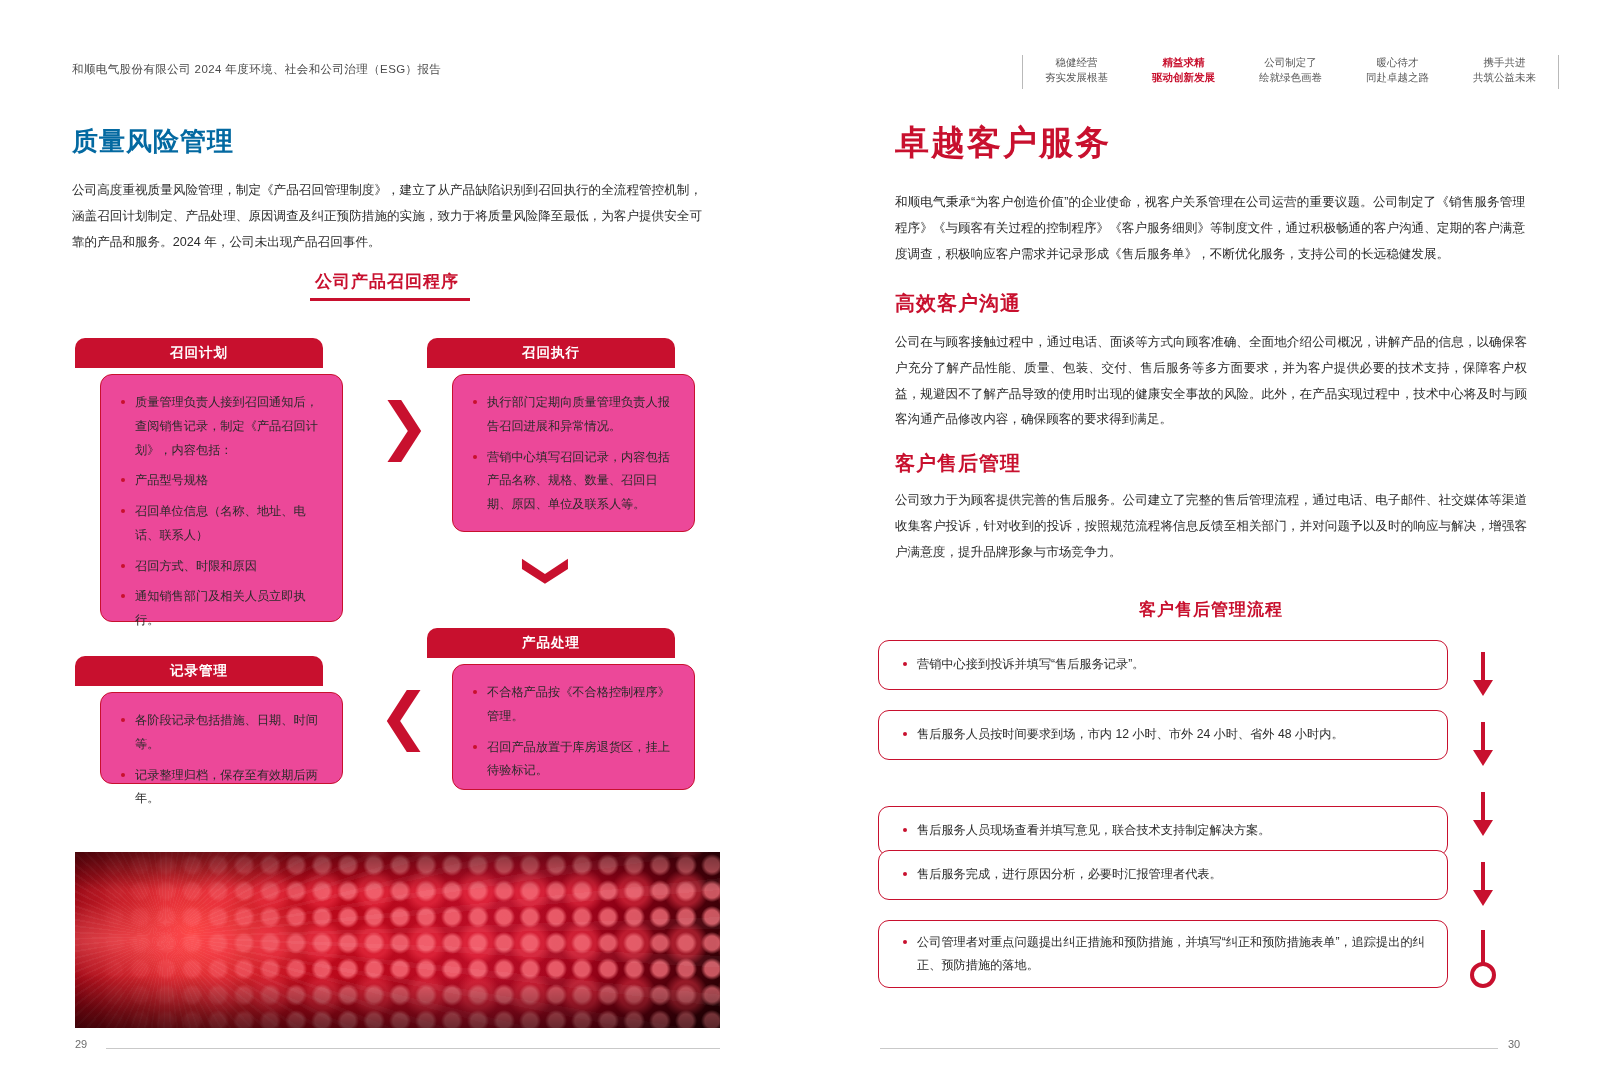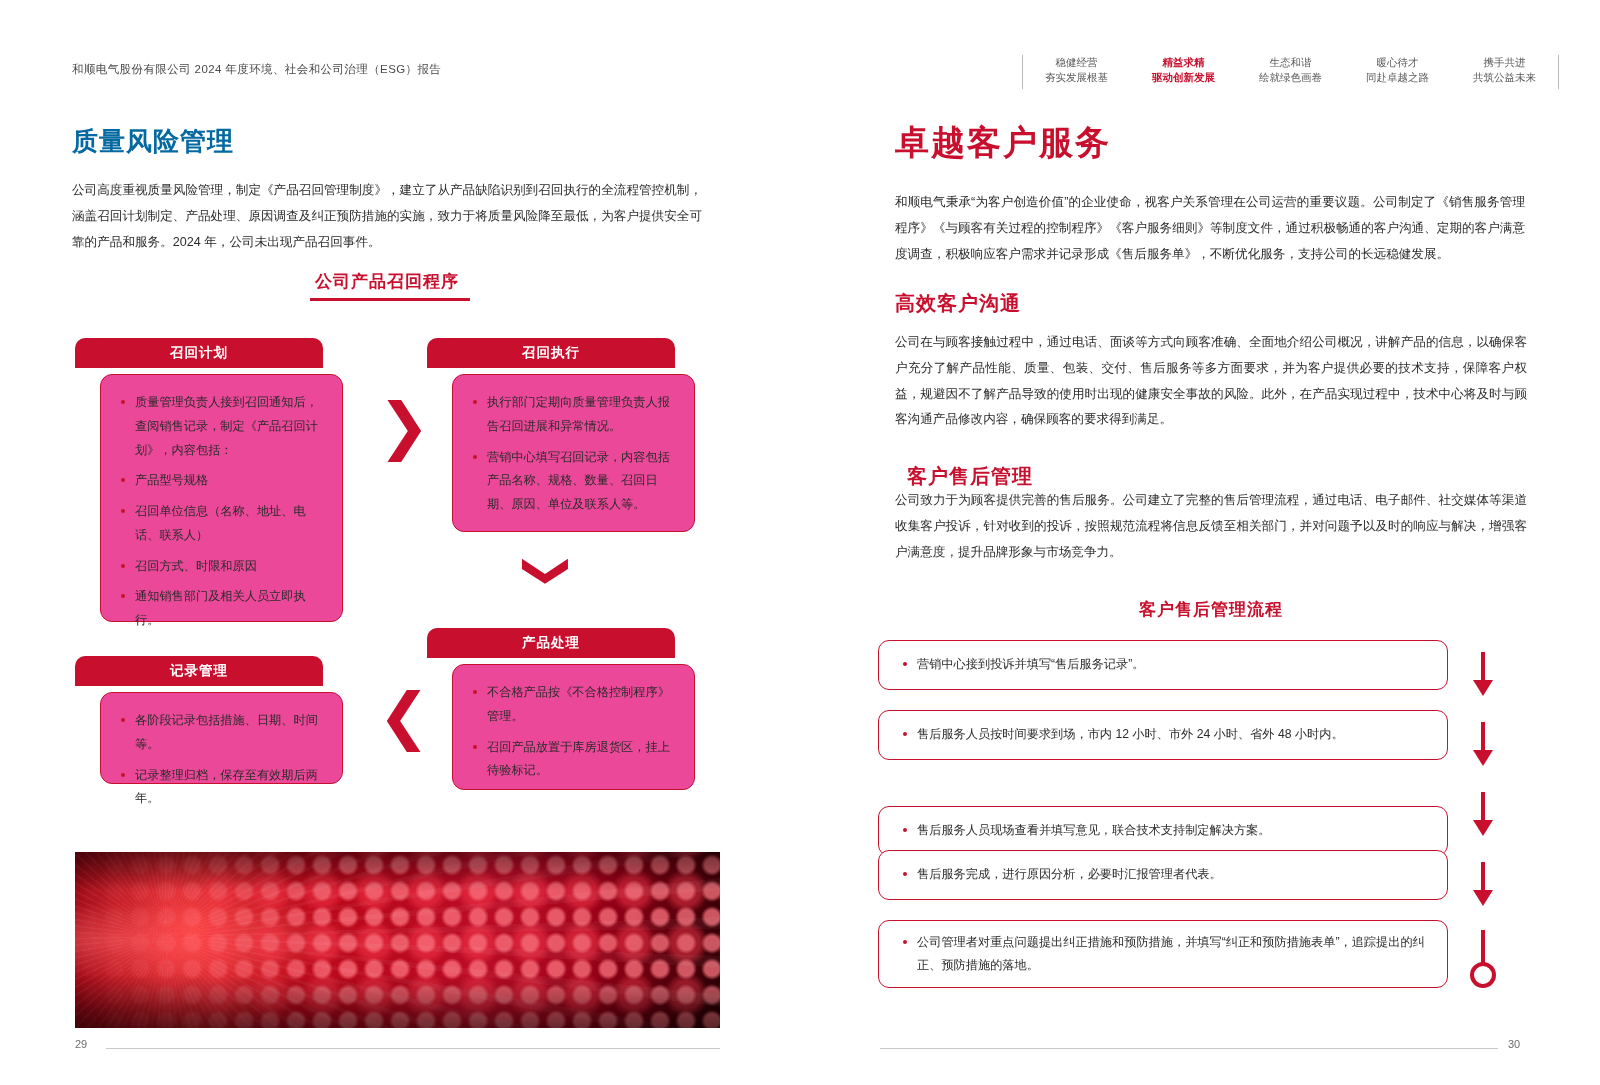--- a/index.html
+++ b/index.html
@@ -134,21 +134,21 @@
       <div>稳健经营</div>
       <div>夯实发展根基</div>
     </div>
     <div style="width:44px"></div>
     <div class="nav-item active">
       <div>精益求精</div>
       <div>驱动创新发展</div>
     </div>
     <div style="width:44px"></div>
     <div class="nav-item">
-      <div>生态和谐</div>
+      <div>公司制定了</div>
       <div>绘就绿色画卷</div>
     </div>
     <div style="width:44px"></div>
     <div class="nav-item">
       <div>暖心待才</div>
       <div>同赴卓越之路</div>
     </div>
     <div style="width:44px"></div>
     <div class="nav-item">
       <div>携手共进</div>
@@ -213,21 +213,21 @@
 
   <div class="right-page">
 
     <div class="h1-big" style="left:95px;top:120px;">卓越客户服务</div>
 
     <div class="para" style="left:95px;top:190px;width:630px;">和顺电气秉承“为客户创造价值”的企业使命，视客户关系管理在公司运营的重要议题。公司制定了《销售服务管理程序》《与顾客有关过程的控制程序》《客户服务细则》等制度文件，通过积极畅通的客户沟通、定期的客户满意度调查，积极响应客户需求并记录形成《售后服务单》，不断优化服务，支持公司的长远稳健发展。</div>
 
     <div class="h2-red" style="left:95px;top:290px;">高效客户沟通</div>
     <div class="para" style="left:95px;top:330px;width:632px;">公司在与顾客接触过程中，通过电话、面谈等方式向顾客准确、全面地介绍公司概况，讲解产品的信息，以确保客户充分了解产品性能、质量、包装、交付、售后服务等多方面要求，并为客户提供必要的技术支持，保障客户权益，规避因不了解产品导致的使用时出现的健康安全事故的风险。此外，在产品实现过程中，技术中心将及时与顾客沟通产品修改内容，确保顾客的要求得到满足。</div>
 
-    <div class="h2-red" style="left:107px;top:450px;margin-top:13px;">客户售后管理</div>
+    <div class="h2-red" style="left:95px;top:450px;">客户售后管理</div>
     <div class="para" style="left:95px;top:488px;width:632px;">公司致力于为顾客提供完善的售后服务。公司建立了完整的售后管理流程，通过电话、电子邮件、社交媒体等渠道收集客户投诉，针对收到的投诉，按照规范流程将信息反馈至相关部门，并对问题予以及时的响应与解决，增强客户满意度，提升品牌形象与市场竞争力。</div>
 
     <div class="center-title" style="left:95px;top:598px;width:632px;">客户售后管理流程</div>
 
     <div class="rbox" style="left:78px;top:640px;width:570px;height:50px;">
       <div class="bullet">营销中心接到投诉并填写“售后服务记录”。</div>
     </div>
     <div class="rbox" style="left:78px;top:710px;width:570px;height:50px;">
       <div class="bullet">售后服务人员按时间要求到场，市内 12 小时、市外 24 小时、省外 48 小时内。</div>
     </div>

